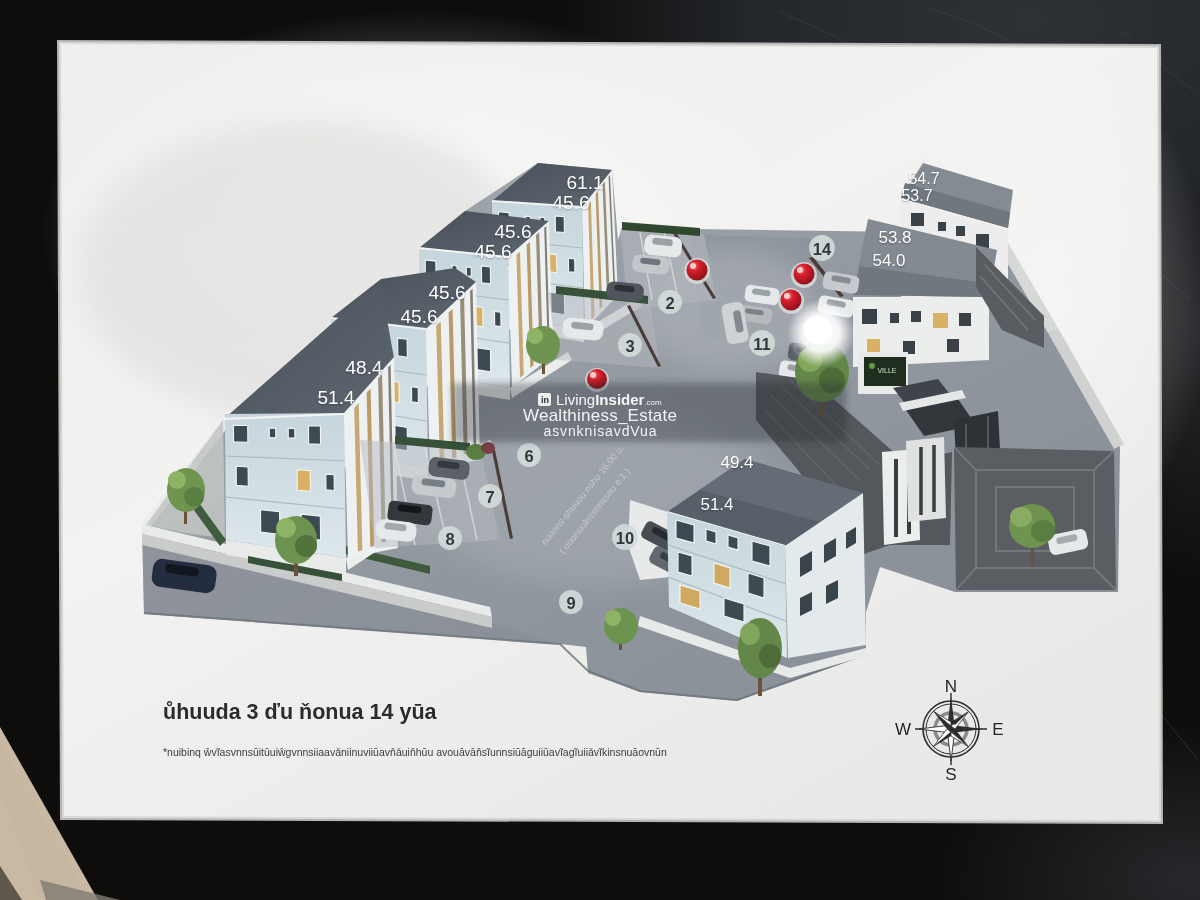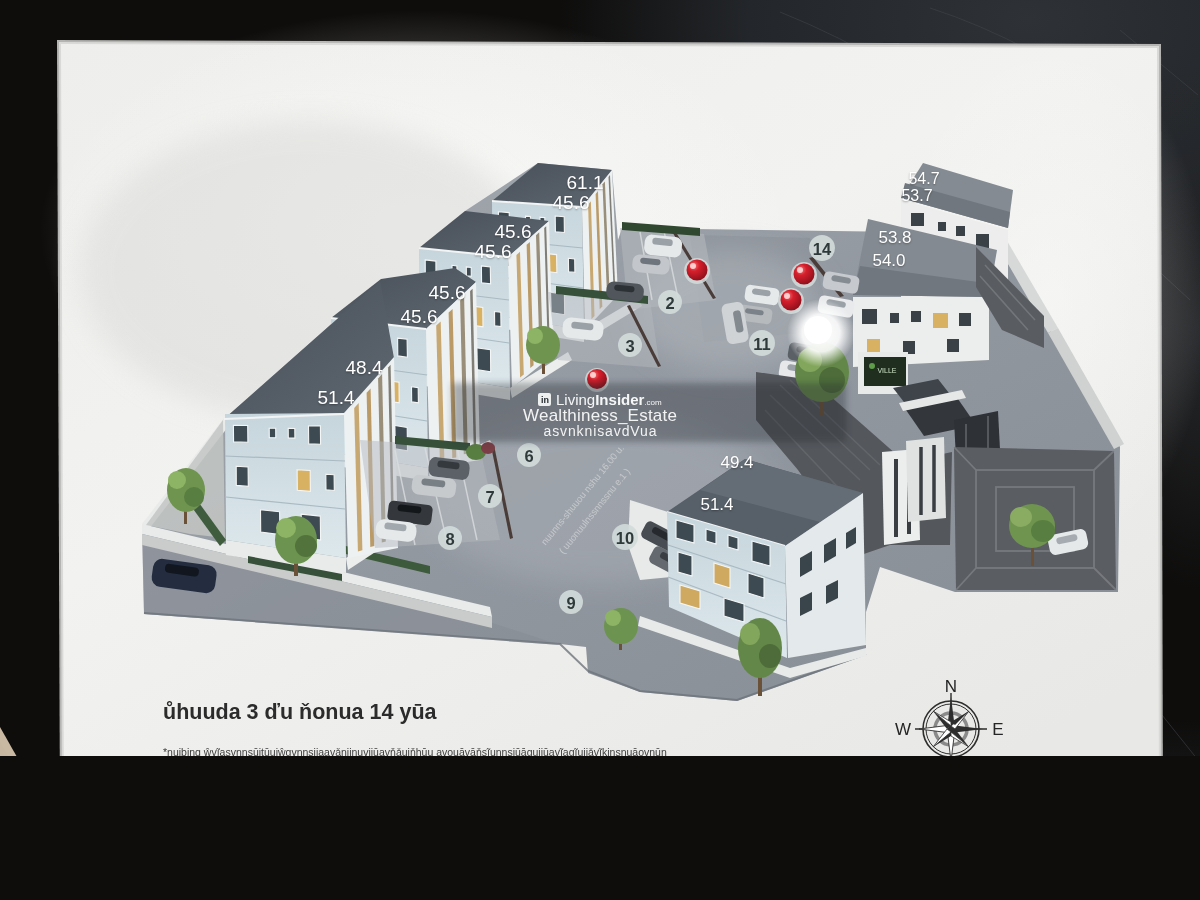--- a/index.html
+++ b/index.html
@@ -1,16 +1,16 @@
 <!DOCTYPE html>
 <html><head>
 <meta charset="utf-8">
 <style>
   html,body{margin:0;padding:0;background:#0e0d0c;}
-  #stage{position:relative;width:1200px;height:756px;overflow:hidden;font-family:"Liberation Sans",sans-serif;text-align:right;}
+  #stage{position:relative;width:1200px;height:900px;overflow:hidden;font-family:"Liberation Sans",sans-serif;text-align:right;}
   svg{display:block;}
   text{font-family:"Liberation Sans",sans-serif;}
 </style>
 </head>
 <body>
 <div id="stage">
 <svg width="1200" height="900" viewBox="0 0 1200 900">
 <defs>
   <radialGradient id="bgTR" cx="0.5" cy="0.5" r="0.5">
     <stop offset="0" stop-color="#2e3135"></stop>

